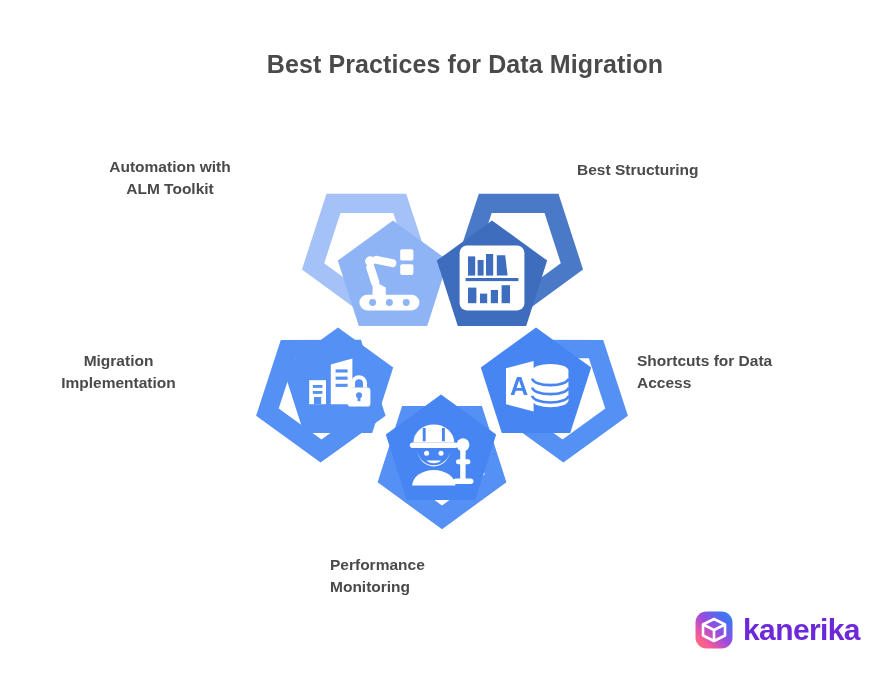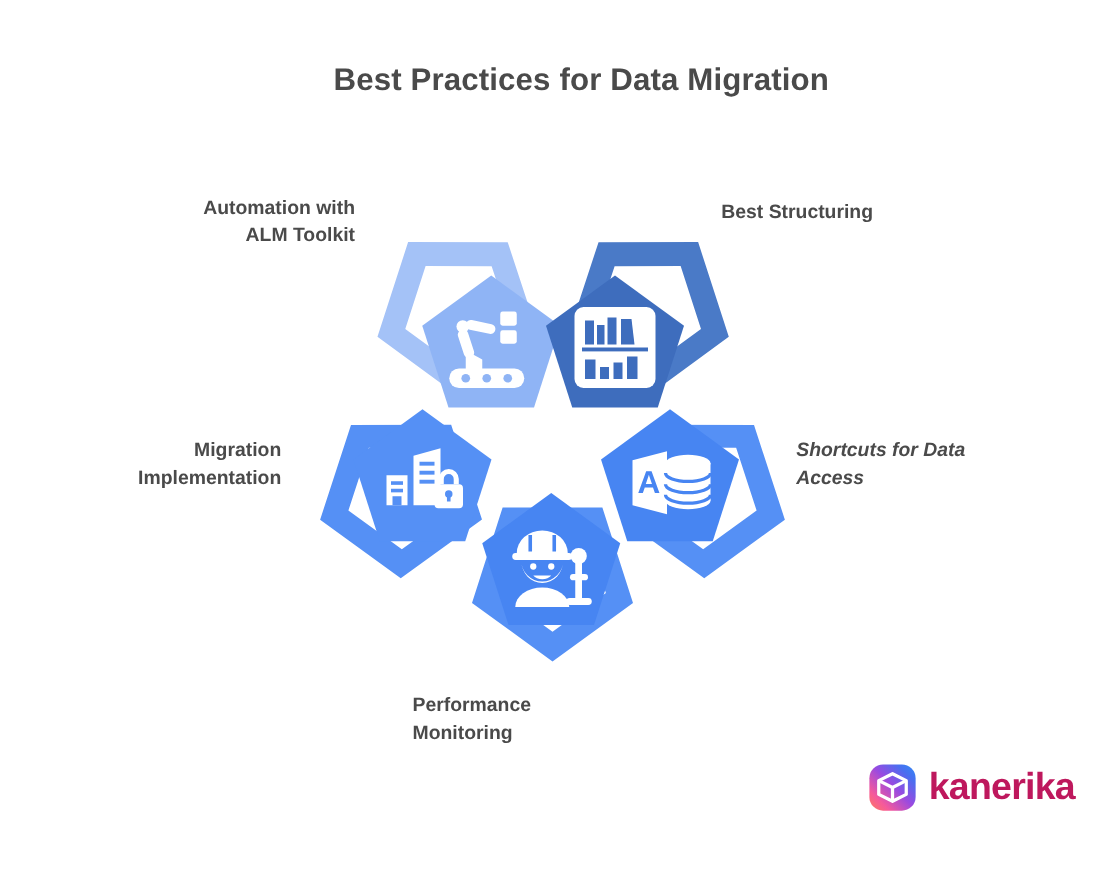--- a/index.html
+++ b/index.html
@@ -25,32 +25,32 @@
   .node { position: absolute; width: 0; height: 0; }
 
   .pent-wrap { position: absolute; left: 0; top: 0; }
 
   .label {
     position: absolute;
     font-size: 15.5px; font-weight: bold; color: #4a4a4a;
     line-height: 1.45;
     white-space: pre-line;
   }
-  .label.right { text-align: right; }
+  .label.right { text-align: center; }
   .label.left  { text-align: left; }
   .label.center{ text-align: left; }
 
   
   #logo {
     position: absolute; left: 694px; top: 610px;
     display: flex; align-items: center; gap: 9px;
   }
   #logo-mark { width: 40px; height: 40px; display: block; }
   #logo-text {
-    font-size: 30px; font-weight: bold; color: #be185d;
+    font-size: 30px; font-weight: bold; color: #6d28d9;
     letter-spacing: -0.6px; line-height: 1;
   }
 </style>
 </head>
 <body>
 
 <div id="page">
 
   <div id="page-title">Best Practices for Data Migration</div>
 
@@ -162,21 +162,21 @@
           <text x="36" y="58" font-family="'Liberation Sans', sans-serif" font-size="21" font-weight="bold" fill="#4785f2" text-anchor="middle">A</text>
 
           <ellipse cx="62" cy="38" rx="15" ry="5.6" fill="#ffffff"></ellipse>
           <rect x="47" y="38" width="30" height="25" fill="#ffffff"></rect>
           <ellipse cx="62" cy="63" rx="15" ry="5.6" fill="#ffffff"></ellipse>
           <path d="M47 44.5 A15 5.6 0 0 0 77 44.5" fill="none" stroke="#4785f2" stroke-width="2.2"></path>
           <path d="M47 52 A15 5.6 0 0 0 77 52" fill="none" stroke="#4785f2" stroke-width="2.2"></path>
           <path d="M47 59 A15 5.6 0 0 0 77 59" fill="none" stroke="#4785f2" stroke-width="2.2"></path>
         </g>
       </svg>
-      <div class="label left" style="left:637px;top:350px;width:226px;font-style:italic;">Shortcuts for Data
+      <div class="label left" style="left:637px;top:350px;width:226px;">Shortcuts for Data
 Access</div>
     </div>
 
     <div class="node" style="left:0;top:0;">
       <svg class="pent-wrap" width="140" height="140" viewBox="0 0 100 100" style="left:372px;top:392px;">
         <g transform="rotate(180 50 50)">
           <path d="M50 2 L96 35.5 L78.5 90 L21.5 90 L4 35.5 Z
                    M50 19 L80.5 41.2 L68.9 77.5 L31.1 77.5 L19.5 41.2 Z" fill="#5590f5" fill-rule="evenodd"></path>
         </g>
       </svg>

